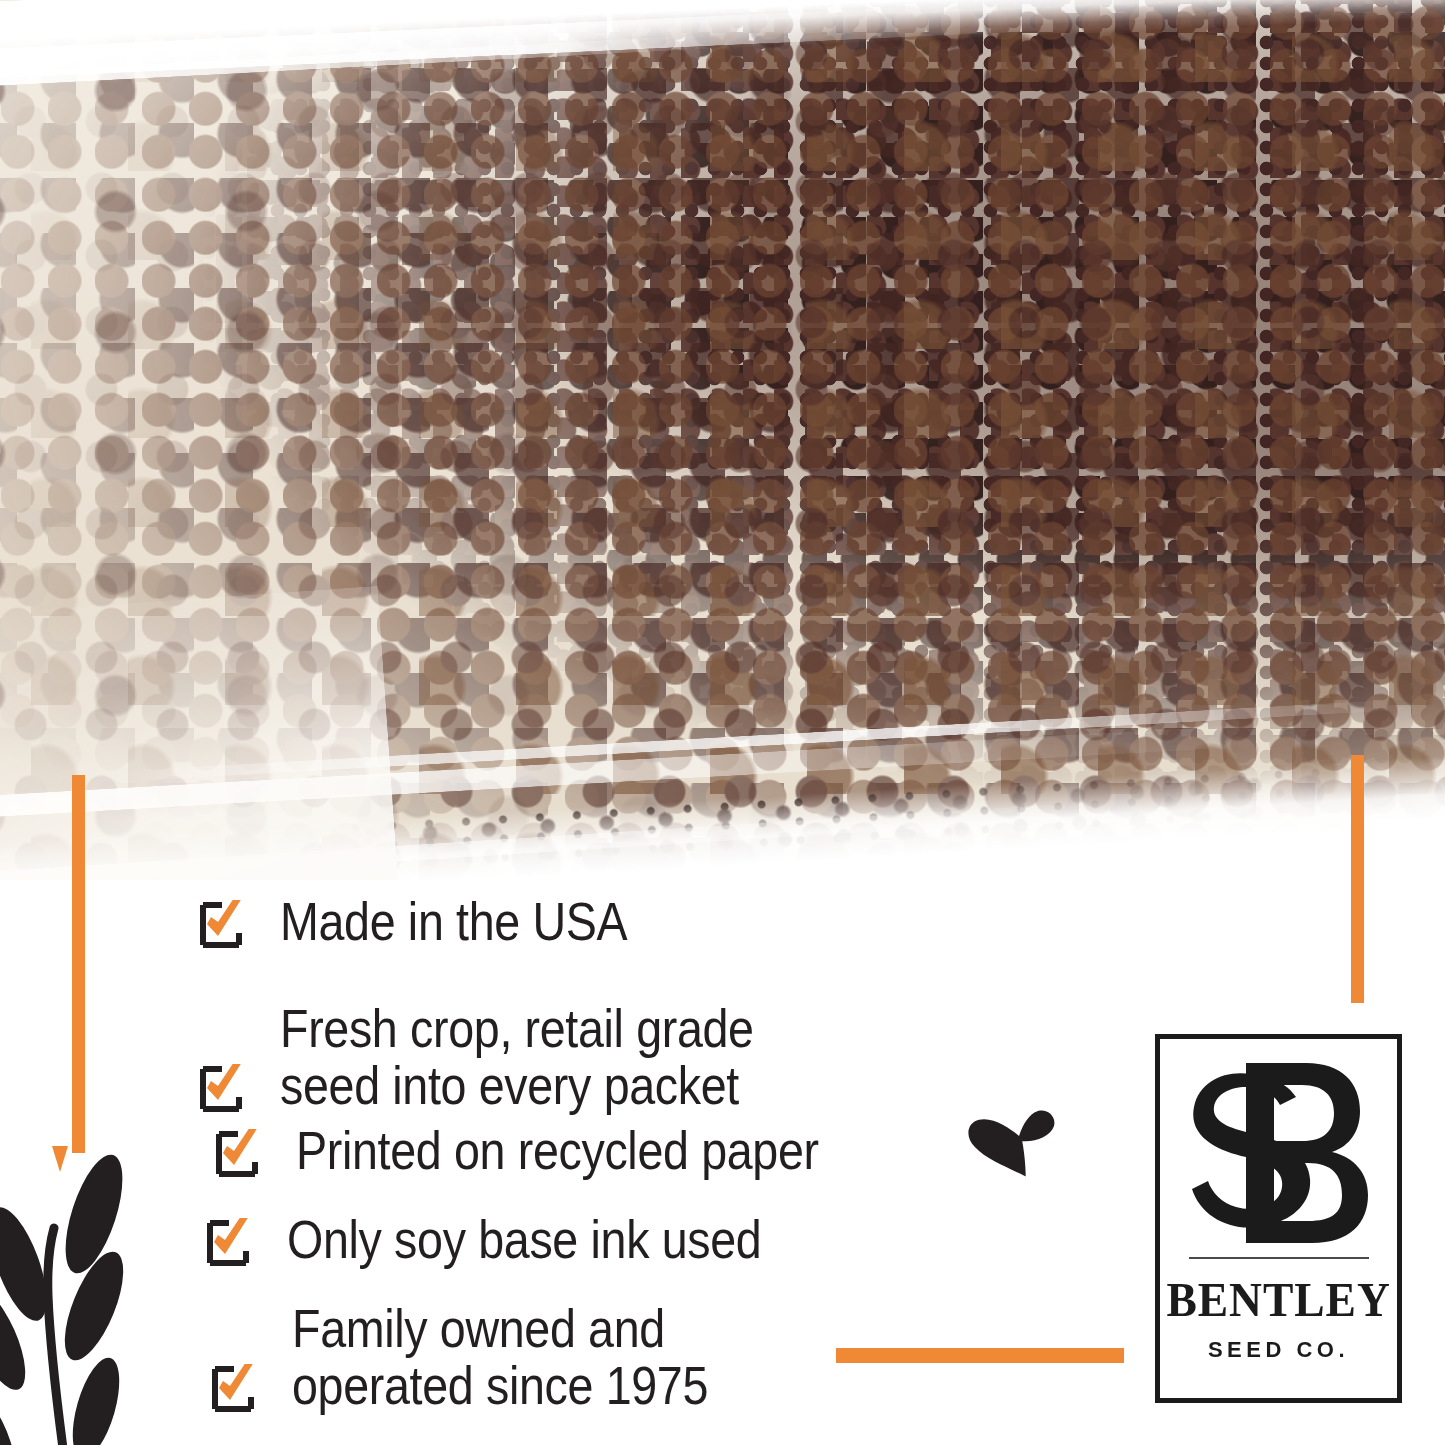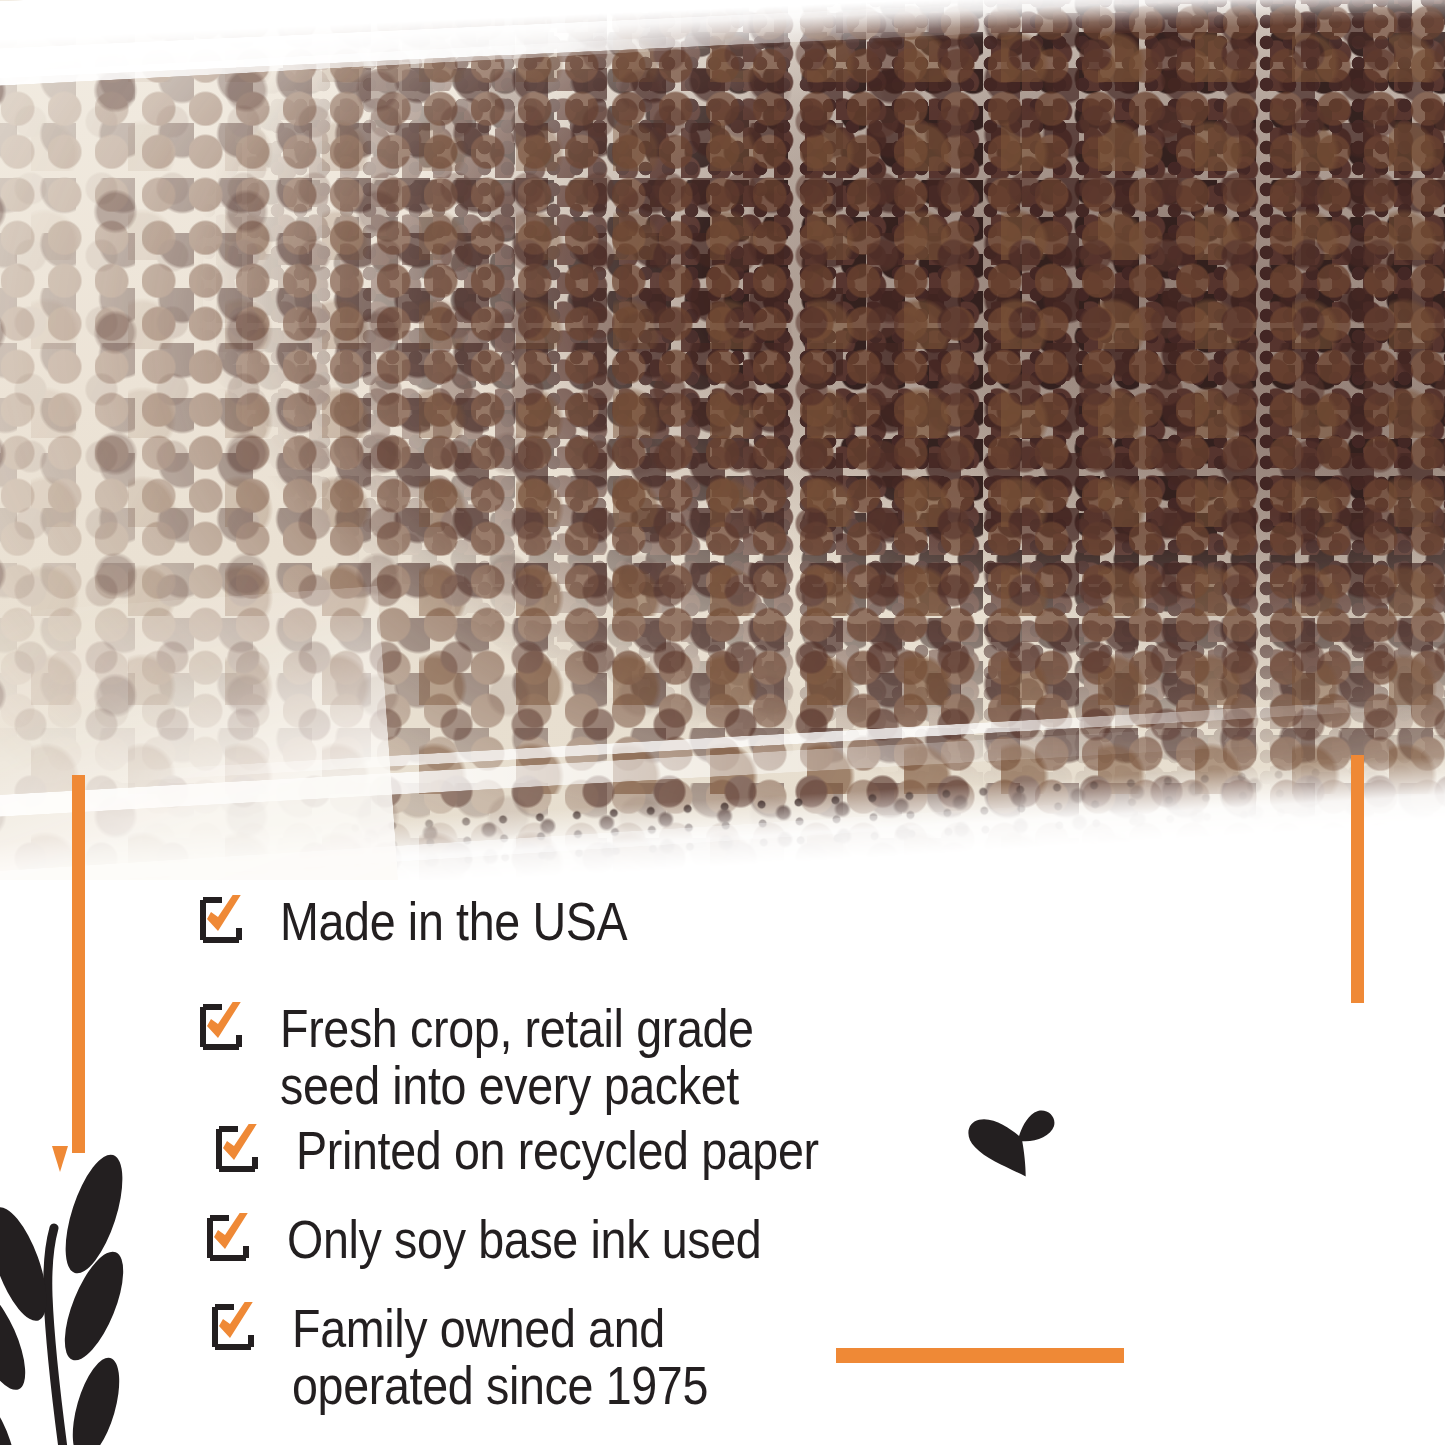--- a/index.html
+++ b/index.html
@@ -171,21 +171,21 @@
 
   
   #checklist {
     position: absolute;
     left: 196px; top: 893px;
     width: 780px;
   }
   .check-row {
     position: absolute;
     display: flex;
-    align-items: flex-start;
+    align-items: flex-end;
   }
   .checkbox {
     position: relative;
     width: 50px;
     height: 50px;
     flex: 0 0 50px;
     margin-top: 2px;
   }
   .checkbox svg { display: block; }
   .check-label {
@@ -381,14 +381,51 @@
       <g transform="rotate(16 110 262)">
         <ellipse cx="110" cy="262" rx="19" ry="52" fill="#231f20"></ellipse>
       </g>
 
       <g transform="rotate(-18 6 300)">
         <ellipse cx="6" cy="300" rx="19" ry="50" fill="#231f20"></ellipse>
       </g>
     </svg>
   </div>
 
+  <div id="logo">
+    <span id="logo-monogram">
+      <svg viewBox="0 0 190 196" width="190" height="196" aria-hidden="true">
+
+        <path d="M78 22
+                 C 50 12, 16 22, 10 52
+                 C 4 82, 34 96, 62 102
+                 C 86 108, 100 116, 98 132
+                 C 96 150, 72 158, 52 152
+                 C 38 148, 28 138, 24 126
+                 L 8 134
+                 C 16 160, 44 176, 74 172
+                 C 108 168, 128 148, 126 124
+                 C 124 96, 94 84, 66 78
+                 C 44 73, 28 66, 30 52
+                 C 32 36, 54 29, 72 33
+                 C 84 36, 92 42, 96 50
+                 L 112 42
+                 C 104 30, 92 24, 78 22 Z" fill="#1b1b1b"></path>
+
+        <path d="M62 8
+                 L 62 188
+                 L 128 188
+                 C 166 188, 184 168, 184 140
+                 C 184 118, 170 102, 148 97
+                 C 166 91, 176 76, 176 56
+                 C 176 28, 158 8, 122 8 Z
+                 M 90 30 L 118 30 C 140 30, 150 41, 150 58 C 150 76, 140 86, 118 86 L 90 86 Z
+                 M 90 108 L 124 108 C 148 108, 158 120, 158 140 C 158 158, 148 166, 124 166 L 90 166 Z" fill="#1b1b1b" fill-rule="evenodd"></path>
+
+        <rect x="62" y="8" width="28" height="180" fill="#1b1b1b"></rect>
+      </svg>
+    </span>
+    <div id="logo-divider"></div>
+    <div id="logo-wordmark">BENTLEY</div>
+    <div id="logo-subwordmark">SEED CO.</div>
+  </div>
 
 </div>
 
 </body></html>

